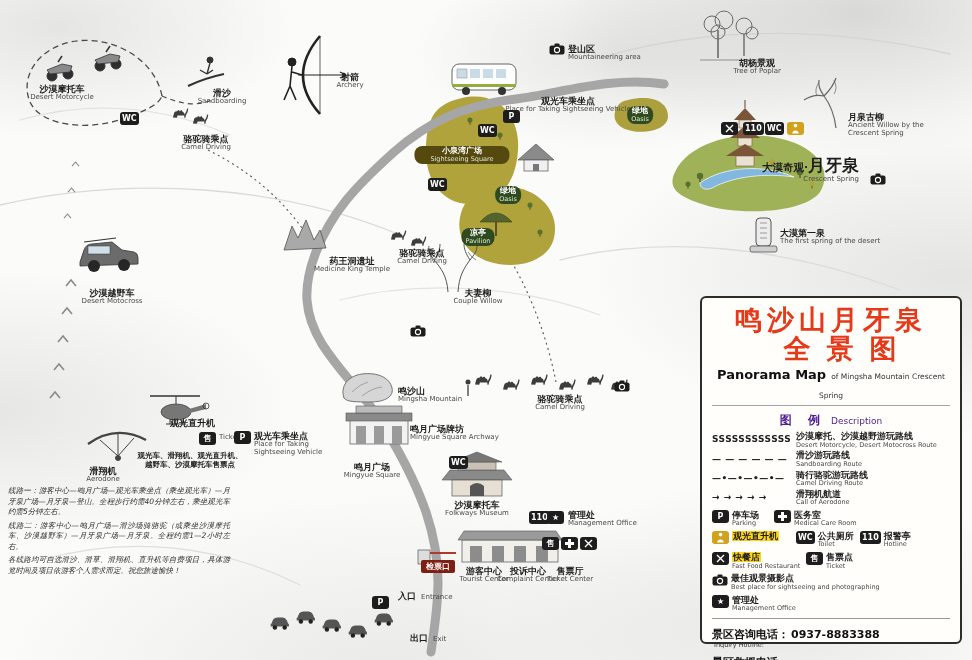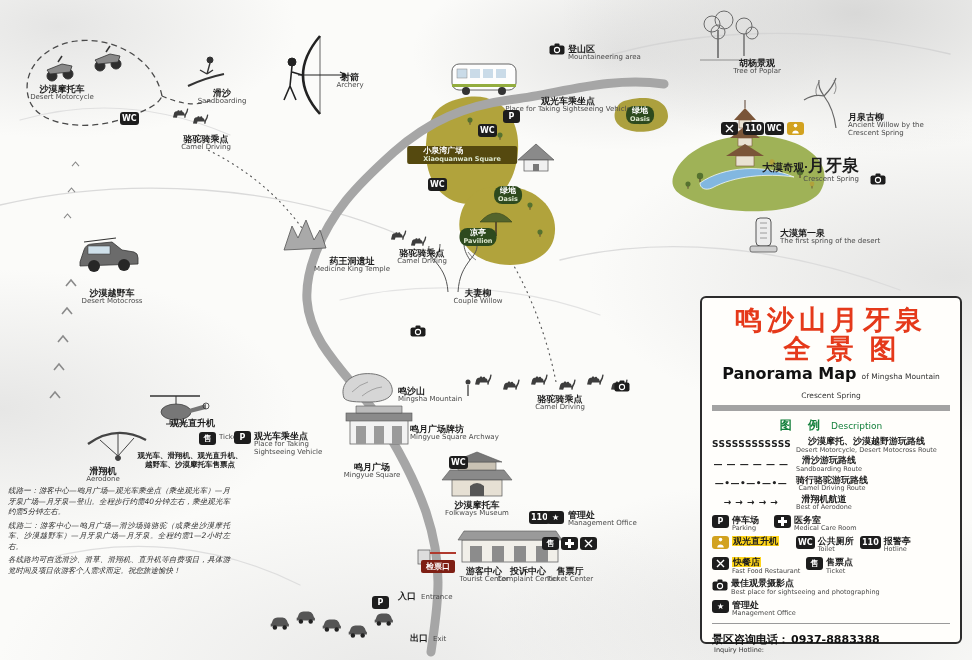--- a/index.html
+++ b/index.html
@@ -24,39 +24,39 @@
   .en.wrap{white-space:normal;}
   .ic{position:absolute;z-index:6;min-width:17px;height:13px;border-radius:3px;background:#1d1d1d;color:#fff;
       font-size:8px;font-weight:bold;display:flex;align-items:center;justify-content:center;
       padding:0 2px;box-sizing:border-box;}
   .ic.cam{background:transparent;padding:0;min-width:16px;}
   .ic.gold{background:#d2a21f;}
   .ic.st{position:static;flex:none;}
   .greenlbl{position:absolute;z-index:6;transform:translateX(-50%);background:#2e4a1e;color:#fff;
       font-size:8px;font-weight:bold;padding:1px 4px;border-radius:8px;text-align:center;line-height:1.1;}
   .olivelbl{position:absolute;z-index:6;transform:translateX(-50%);background:#55490f;color:#fff;
-      font-size:8px;font-weight:bold;padding:1px 16px;border-radius:2px;text-align:left;line-height:1.1;}
-  .glen{display:block;font-size:6.5px;font-weight:bold;color:#dde7cd;}
+      font-size:8px;font-weight:bold;padding:1px 16px;border-radius:8px;text-align:center;line-height:1.1;}
+  .glen{display:block;font-size:6.5px;font-weight:normal;color:#dde7cd;}
   .tag-red{position:absolute;z-index:7;transform:translateX(-50%);background:#7e1f14;color:#fff;
       font-size:8px;font-weight:bold;padding:1px 5px;border-radius:2px;white-space:nowrap;}
   .note{position:absolute;z-index:5;font-size:7.5px;color:#2e2e2e;line-height:1.4;}
   .note p{margin:0 0 3px;text-align:justify;font-style:italic;}
   
   .legend-panel{position:absolute;left:700px;top:296px;width:262px;height:348px;z-index:10;
       background:#fffefb;border:2px solid #2c2c2c;border-radius:6px;padding:7px 10px;box-sizing:border-box;}
   .lg-title{color:#e5391a;text-align:center;font-weight:bold;font-size:27px;line-height:1.08;
       letter-spacing:5px;font-family:"DejaVu Serif","Liberation Serif",serif;}
   .lg-title .t2{letter-spacing:16px;margin-left:34px;}
   .lg-sub{text-align:center;margin:1px 0 3px;color:#111;}
-  .lg-sub b{font-size:16px;}
+  .lg-sub b{font-size:13px;}
   .lg-sub span{font-size:7.5px;color:#333;}
-  .lg-hdr{text-align:center;margin:2px 0 2px;border-top:6px solid #a3a3a3;padding-top:3px;color:#15803d;}
+  .lg-hdr{text-align:center;margin:2px 0 2px;border-top:1px solid #a3a3a3;padding-top:3px;color:#4c1d95;}
   .lg-hdr b{font-size:12px;letter-spacing:6px;}
   .lg-hdr span{font-size:9px;}
-  .lrow{display:flex;align-items:center;gap:6px;margin:2px 0;text-align:center;}
+  .lrow{display:flex;align-items:center;gap:6px;margin:2px 0;}
   .lsym{width:78px;flex:none;font-size:9px;font-weight:bold;color:#222;line-height:1;letter-spacing:0.5px;}
   .ltxt{min-width:0;}
   .ltxt .cn{font-size:9px;}
   .ltxt .en{font-size:6.5px;white-space:normal;line-height:1.05;}
   .fwrap{display:flex;flex-wrap:wrap;margin-top:2px;}
   .fitem{display:flex;align-items:flex-start;gap:3px;margin:2px 0;box-sizing:border-box;}
   .hl{background:#ffd519;padding:0 1px;}
   .phones{margin-top:4px;border-top:1px solid #9a9a9a;padding-top:4px;}
   .pcn,.pnum{font-size:11px;font-weight:bold;color:#101010;}
   .pnum{margin-left:2px;}
@@ -410,21 +410,21 @@
     </div>
   <div class="poi l" style="left:568px;top:44px">
       <span class="cn">登山区</span>
       <span class="en">Mountaineering area</span>
     </div>
   <div class="poi" style="left:568px;top:96px">
       <span class="cn">观光车乘坐点</span>
       <span class="en">Place for Taking Sightseeing Vehicle</span>
     </div>
 
-  <div class="olivelbl" style="left:462px;top:146px"><span>小泉湾广场</span><span class="glen">Xiaoquanwan Square</span></div>
+  <div class="olivelbl" style="left:462px;top:146px"><span>小泉湾广场</span><span class="glen">Sightseeing Square</span></div>
   <div class="greenlbl" style="left:508px;top:186px"><span>绿地</span><span class="glen">Oasis</span></div>
   <div class="greenlbl" style="left:640px;top:106px"><span>绿地</span><span class="glen">Oasis</span></div>
   <div class="greenlbl" style="left:478px;top:228px"><span>凉亭</span><span class="glen">Pavilion</span></div>
 
   <div class="poi" style="left:352px;top:256px">
       <span class="cn">药王洞遗址</span>
       <span class="en">Medicine King Temple</span>
     </div>
   <div class="poi" style="left:422px;top:248px">
       <span class="cn">骆驼骑乘点</span>
@@ -553,21 +553,21 @@
       <span class="lsym">—•—•—•—•—</span>
       <span class="ltxt">
           <span class="cn">骑行骆驼游玩路线</span>
           <span class="en">Camel Driving Route</span>
         </span>
     </div>
     <div class="lrow">
       <span class="lsym">→ → → → →</span>
       <span class="ltxt">
           <span class="cn">滑翔机航道</span>
-          <span class="en">Best of Aerodone</span>
+          <span class="en">Call of Aerodone</span>
         </span>
     </div>
 
     <div class="fwrap">
       <div class="fitem" style="width:62px">
         <span class="ic st">P</span>
         <span class="ltxt">
             <span class="cn">停车场</span>
             <span class="en">Parking</span>
           </span>

